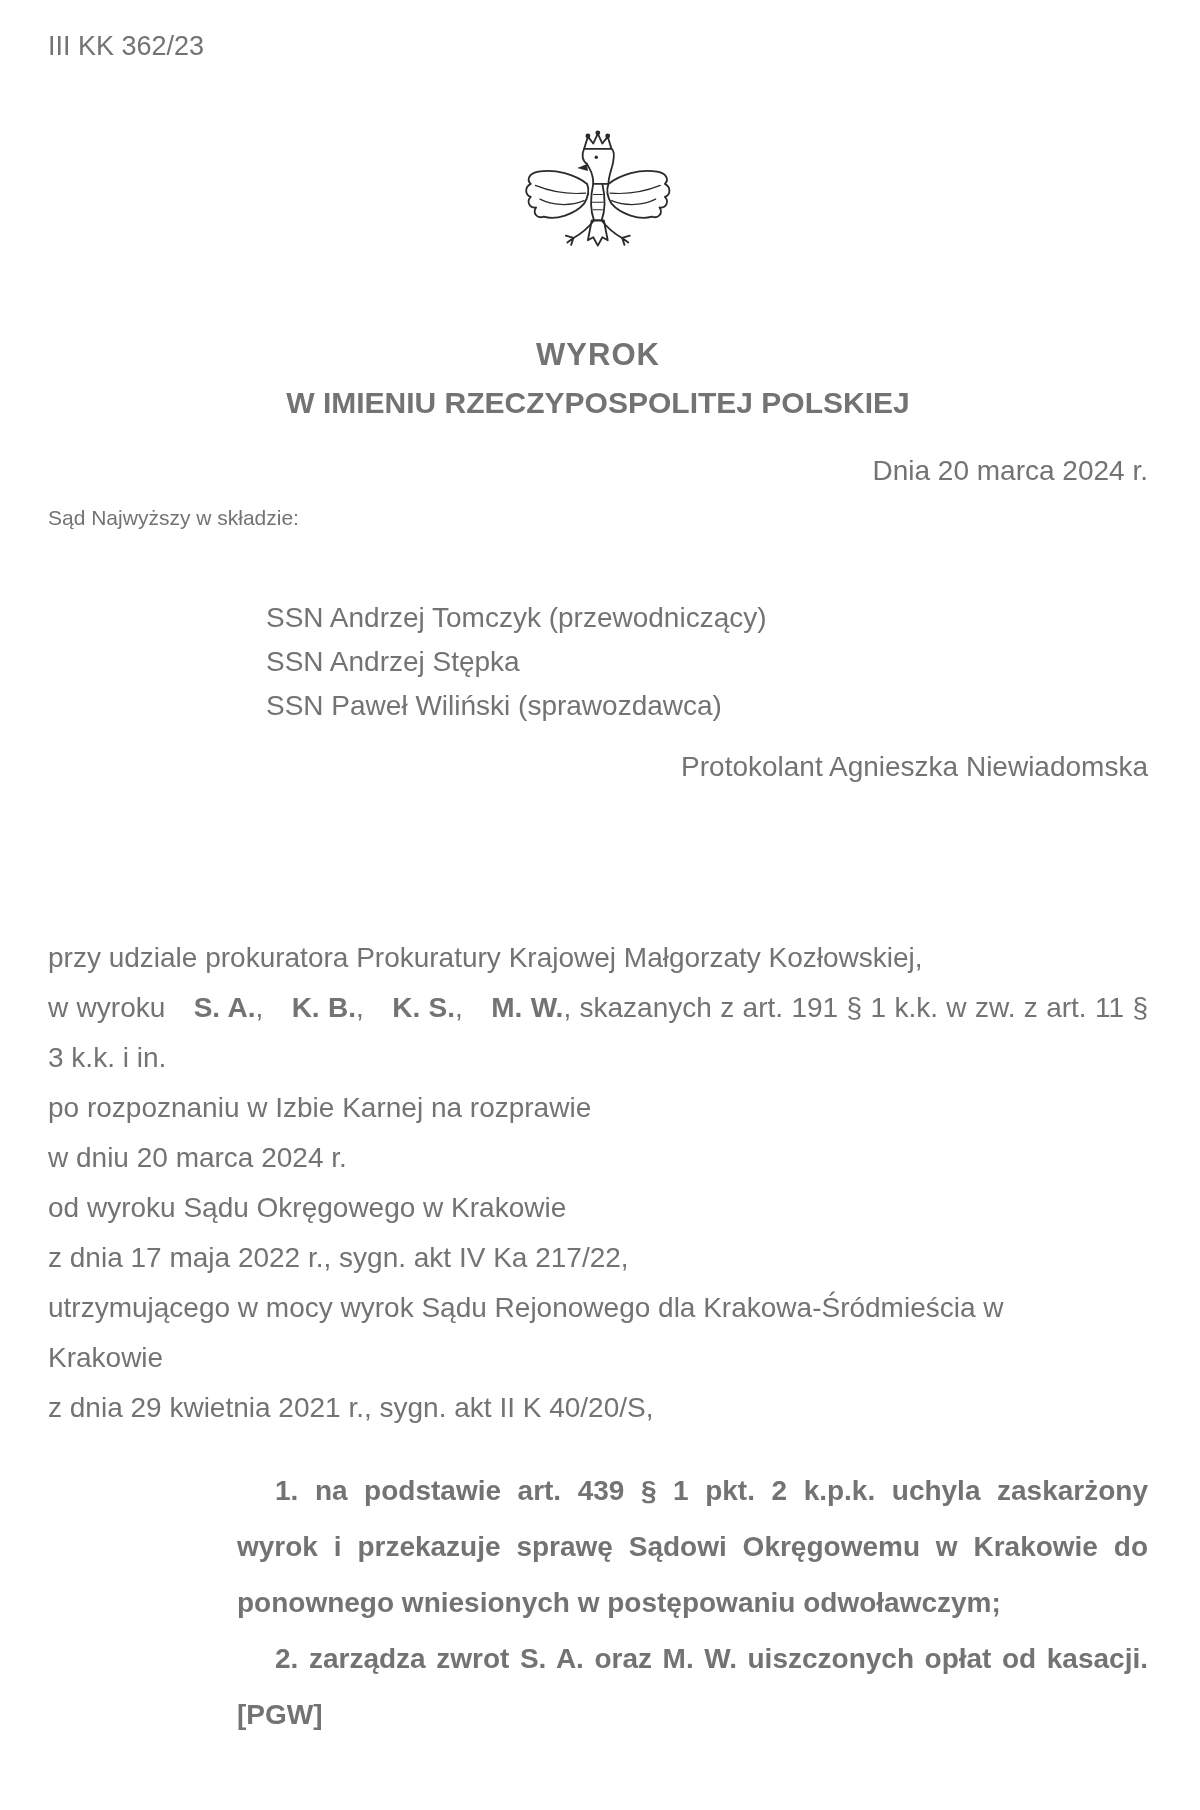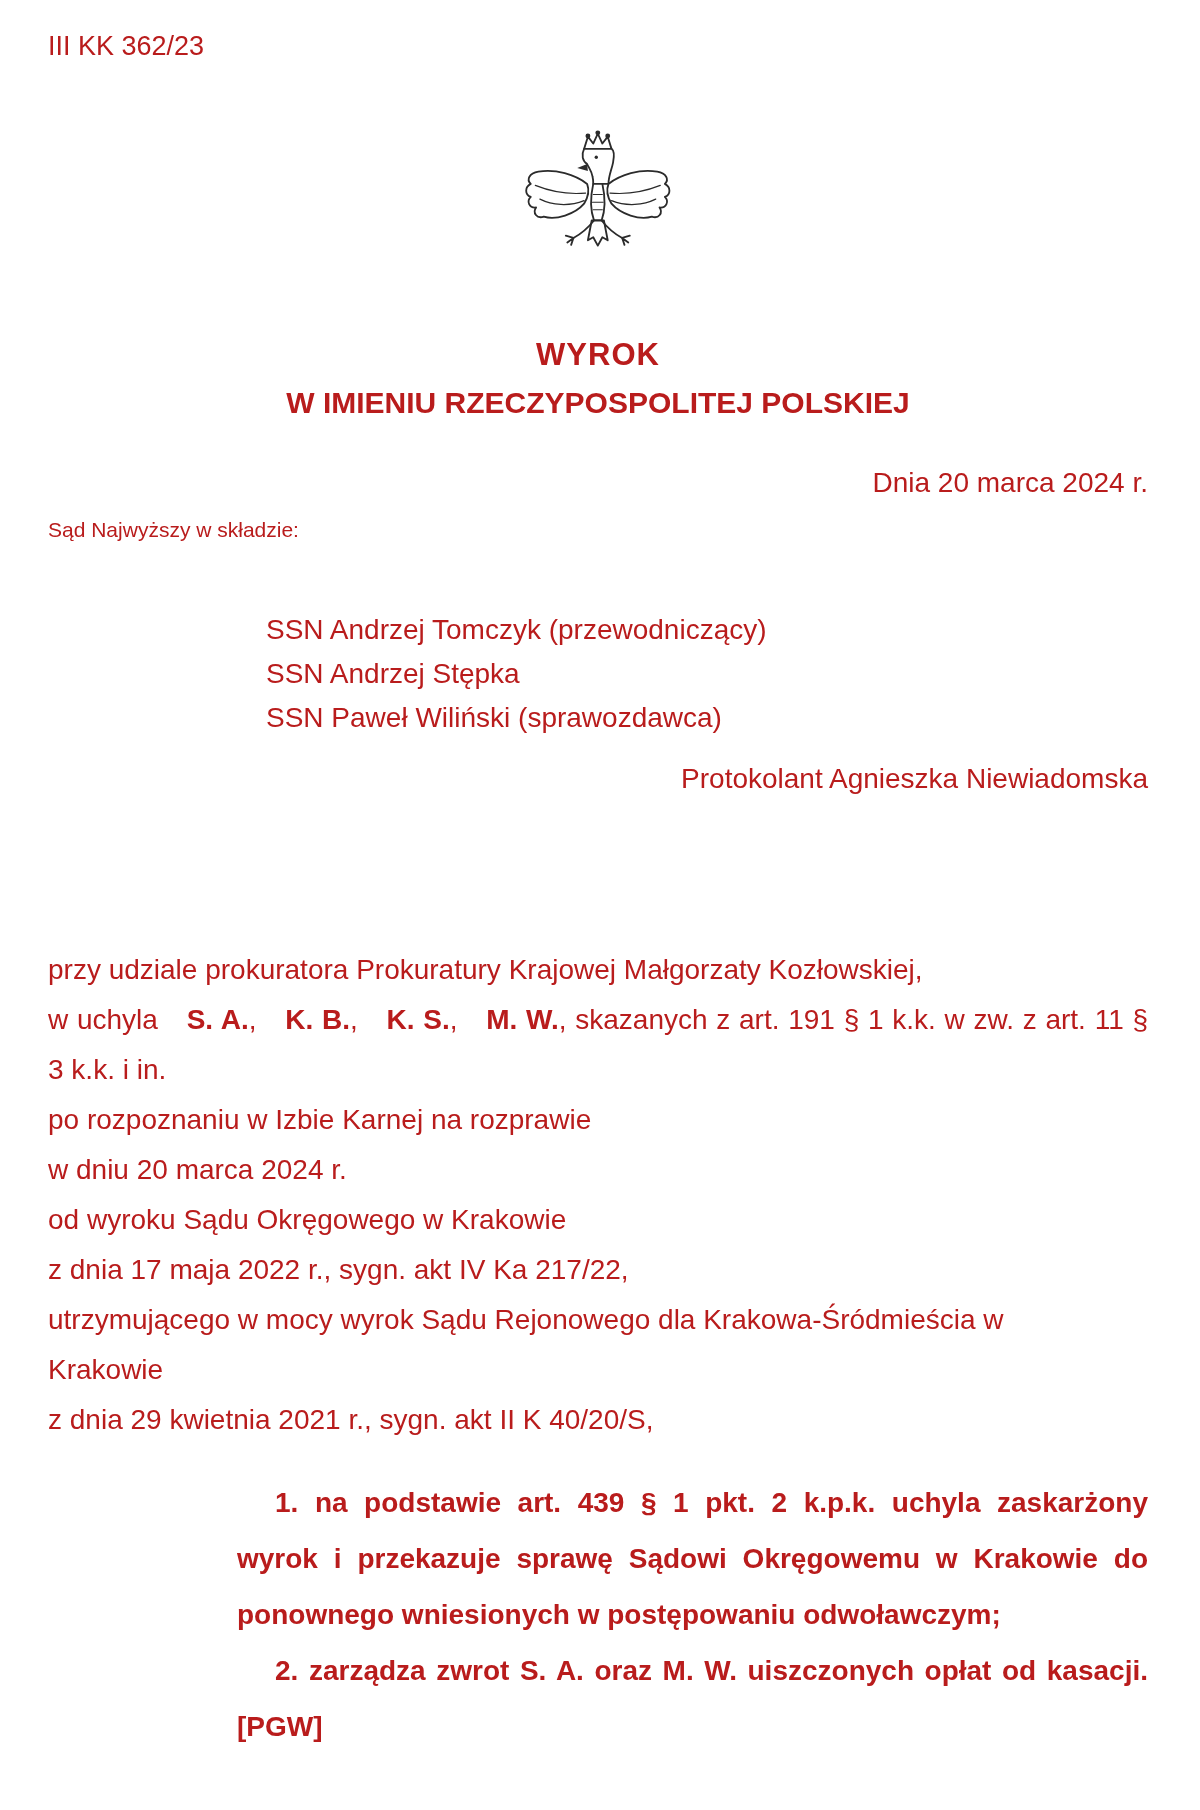--- a/index.html
+++ b/index.html
@@ -3,38 +3,38 @@
 <meta charset="utf-8">
 <title>III KK 362/23</title>
 <style>
   html,body { margin:0; padding:0; background:#ffffff; }
   .page {
     position: relative;
     width: 1200px;
     height: 1810px;
     margin: 0 auto;
     background: #ffffff;
-    color: #b91c1c;
+    color: #737373;
     font-family: "Liberation Sans", "DejaVu Sans", sans-serif;
     box-sizing: border-box;
     padding: 30px 52px 0 48px;
     overflow: hidden;
   }
   .case-number { font-size: 27px; line-height: 32px; }
   .emblem-wrap { margin-top: 64px; height: 160px; text-align: center; }
   .emblem-wrap svg { height: 160px; width: auto; }
   .doc-title {
     margin-top: 46px; text-align: center;
     font-size: 31px; font-weight: bold; line-height: 45px; letter-spacing: 1px;
   }
   .doc-subtitle {
     margin-top: 8px; text-align: center;
     font-size: 30px; font-weight: bold; line-height: 35px;
   }
-  .date-line { margin-top: 46px; text-align: right; font-size: 28px; line-height: 33px; }
+  .date-line { margin-top: 34px; text-align: right; font-size: 28px; line-height: 33px; }
   .panel-heading { margin-top: 14px; font-size: 21px; line-height: 33px; }
   .judges { margin-top: 62px; margin-left: 218px; font-size: 28px; }
   .judge-line { line-height: 44px; }
   .clerk-line { margin-top: 22px; text-align: right; font-size: 28px; line-height: 33px; }
   .body-block { margin-top: 150px; font-size: 28px; }
   .body-line { line-height: 50px; }
   .ruling-block { margin-top: 30px; margin-left: 189px; font-size: 28px; font-weight: bold; }
   .ruling-line { line-height: 56px; }
   .indent { text-indent: 38px; }
   .stretch { text-align: justify; text-align-last: justify; text-justify: inter-word; }
@@ -90,21 +90,21 @@
   <div class="judges">
       <div class="judge-line">SSN Andrzej Tomczyk (przewodniczący)</div>
       <div class="judge-line">SSN Andrzej Stępka</div>
       <div class="judge-line">SSN Paweł Wiliński (sprawozdawca)</div>
     </div>
 
   <div class="clerk-line">Protokolant Agnieszka Niewiadomska</div>
 
   <div class="body-block">
       <div class="body-line"><span>przy udziale prokuratora Prokuratury Krajowej Małgorzaty Kozłowskiej,</span></div>
-      <div class="body-line stretch"><span>w uchyla </span><span class="b">S. A.</span><span>, </span><span class="b">K. B.</span><span>, </span><span class="b">K. S.</span><span>, </span><span class="b">M. W.</span><span>, skazanych z art. 191 § 1 k.k. w zw. z art. 11 §</span></div>
+      <div class="body-line stretch"><span>w wyroku </span><span class="b">S. A.</span><span>, </span><span class="b">K. B.</span><span>, </span><span class="b">K. S.</span><span>, </span><span class="b">M. W.</span><span>, skazanych z art. 191 § 1 k.k. w zw. z art. 11 §</span></div>
       <div class="body-line"><span>3 k.k. i in.</span></div>
       <div class="body-line"><span>po rozpoznaniu w Izbie Karnej na rozprawie</span></div>
       <div class="body-line"><span>w dniu 20 marca 2024 r.</span></div>
       <div class="body-line"><span>od wyroku Sądu Okręgowego w Krakowie</span></div>
       <div class="body-line"><span>z dnia 17 maja 2022 r., sygn. akt IV Ka 217/22,</span></div>
       <div class="body-line"><span>utrzymującego w mocy wyrok Sądu Rejonowego dla Krakowa-Śródmieścia w</span></div>
       <div class="body-line"><span>Krakowie</span></div>
       <div class="body-line"><span>z dnia 29 kwietnia 2021 r., sygn. akt II K 40/20/S,</span></div>
     </div>
 

